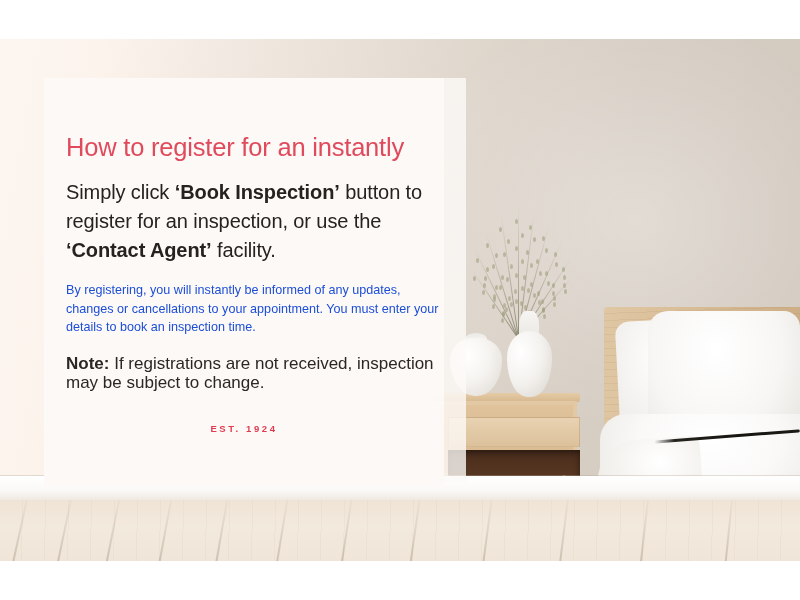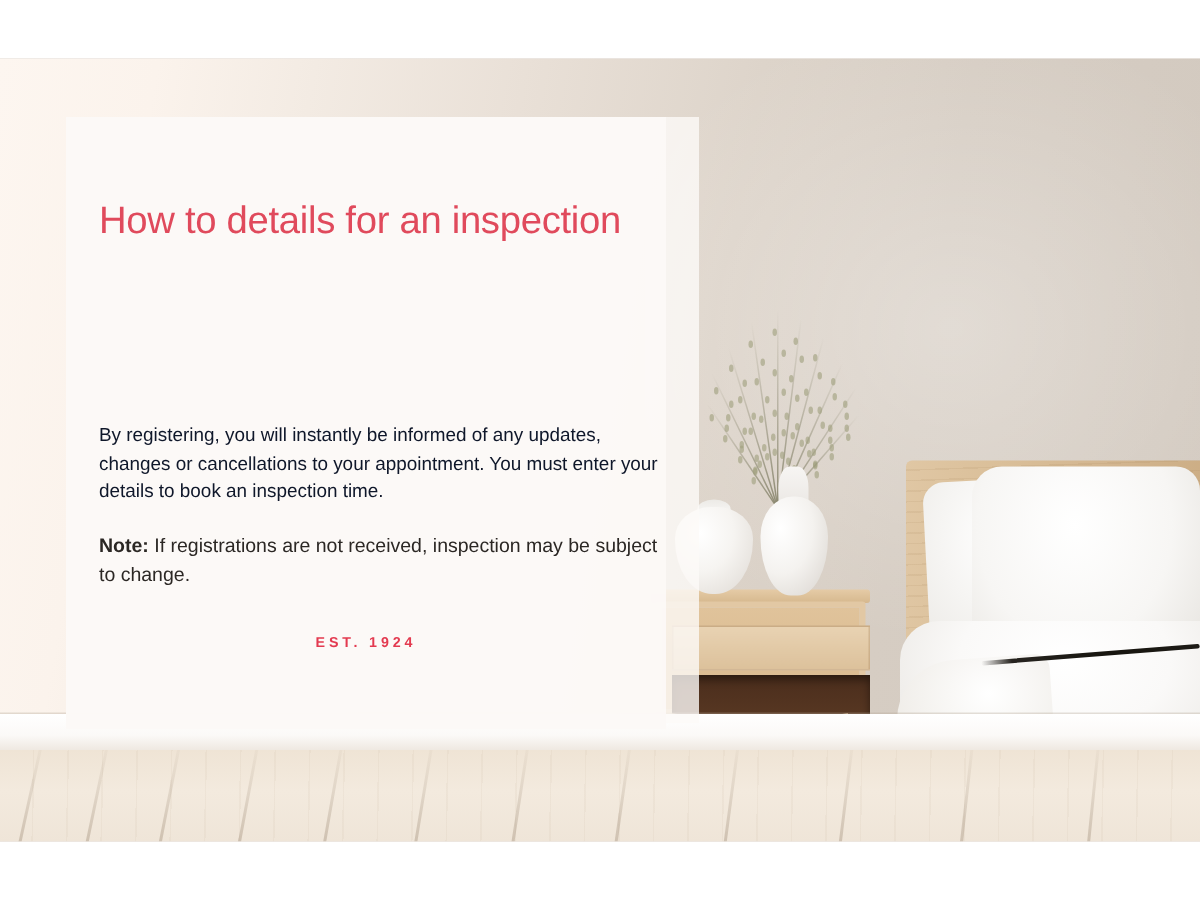--- a/index.html
+++ b/index.html
@@ -185,25 +185,25 @@
     color:#e04a5c;white-space:nowrap;
   }
   .lede{
     position:absolute;left:22px;top:100px;width:392px;
     font-size:20px;line-height:29px;color:#26231f;font-weight:400;
     letter-spacing:-.1px;
   }
   .lede b{font-weight:700;}
   .para{
     position:absolute;left:22px;top:203px;width:382px;
-    font-size:12.6px;line-height:18.6px;color:#0f172a;
+    font-size:12.6px;line-height:18.6px;color:#1d4ed8;
   }
   .note{
     position:absolute;left:22px;top:277px;width:382px;
-    font-size:13px;line-height:18.6px;color:#2b2724;
+    font-size:17px;line-height:18.6px;color:#2b2724;
   }
   .note b{font-weight:700;}
 
   .logo{position:absolute;left:0;top:325px;width:400px;text-align:center;}
   .logo-word{
     font-size:38px;font-weight:700;color:#e33a50;letter-spacing:-1.2px;
     line-height:42px;
   }
   .logo-est{
     font-size:9.5px;font-weight:700;color:#e33a50;letter-spacing:2.6px;
@@ -348,22 +348,25 @@
           <div class="plank" style="left: 648px; transform: rotate(6.4deg);"></div>
           <div class="plank" style="left: 732px; transform: rotate(5.8deg);"></div>
         </div>
     </div>
 
     <div class="panel"></div>
     <div class="panel-solid"></div>
 
     <div class="content">
 
-      <div class="heading">How to details for an inspection</div>
-
+      <div class="heading">How to register for an instantly</div>
+
+      <div class="lede">
+        <span>Simply click </span><b>‘Book Inspection’</b><span> button to register for an inspection, or use the </span><b>‘Contact Agent’</b><span> facility.</span>
+      </div>
 
       <div class="para">By registering, you will instantly be informed of any updates, changes or cancellations to your appointment. You must enter your details to book an inspection time.</div>
 
       <div class="note">
         <b>Note:</b><span> If registrations are not received, inspection may be subject to change.</span>
       </div>
 
       <div class="logo">
         <div class="logo-est">EST. 1924</div>
       </div>

